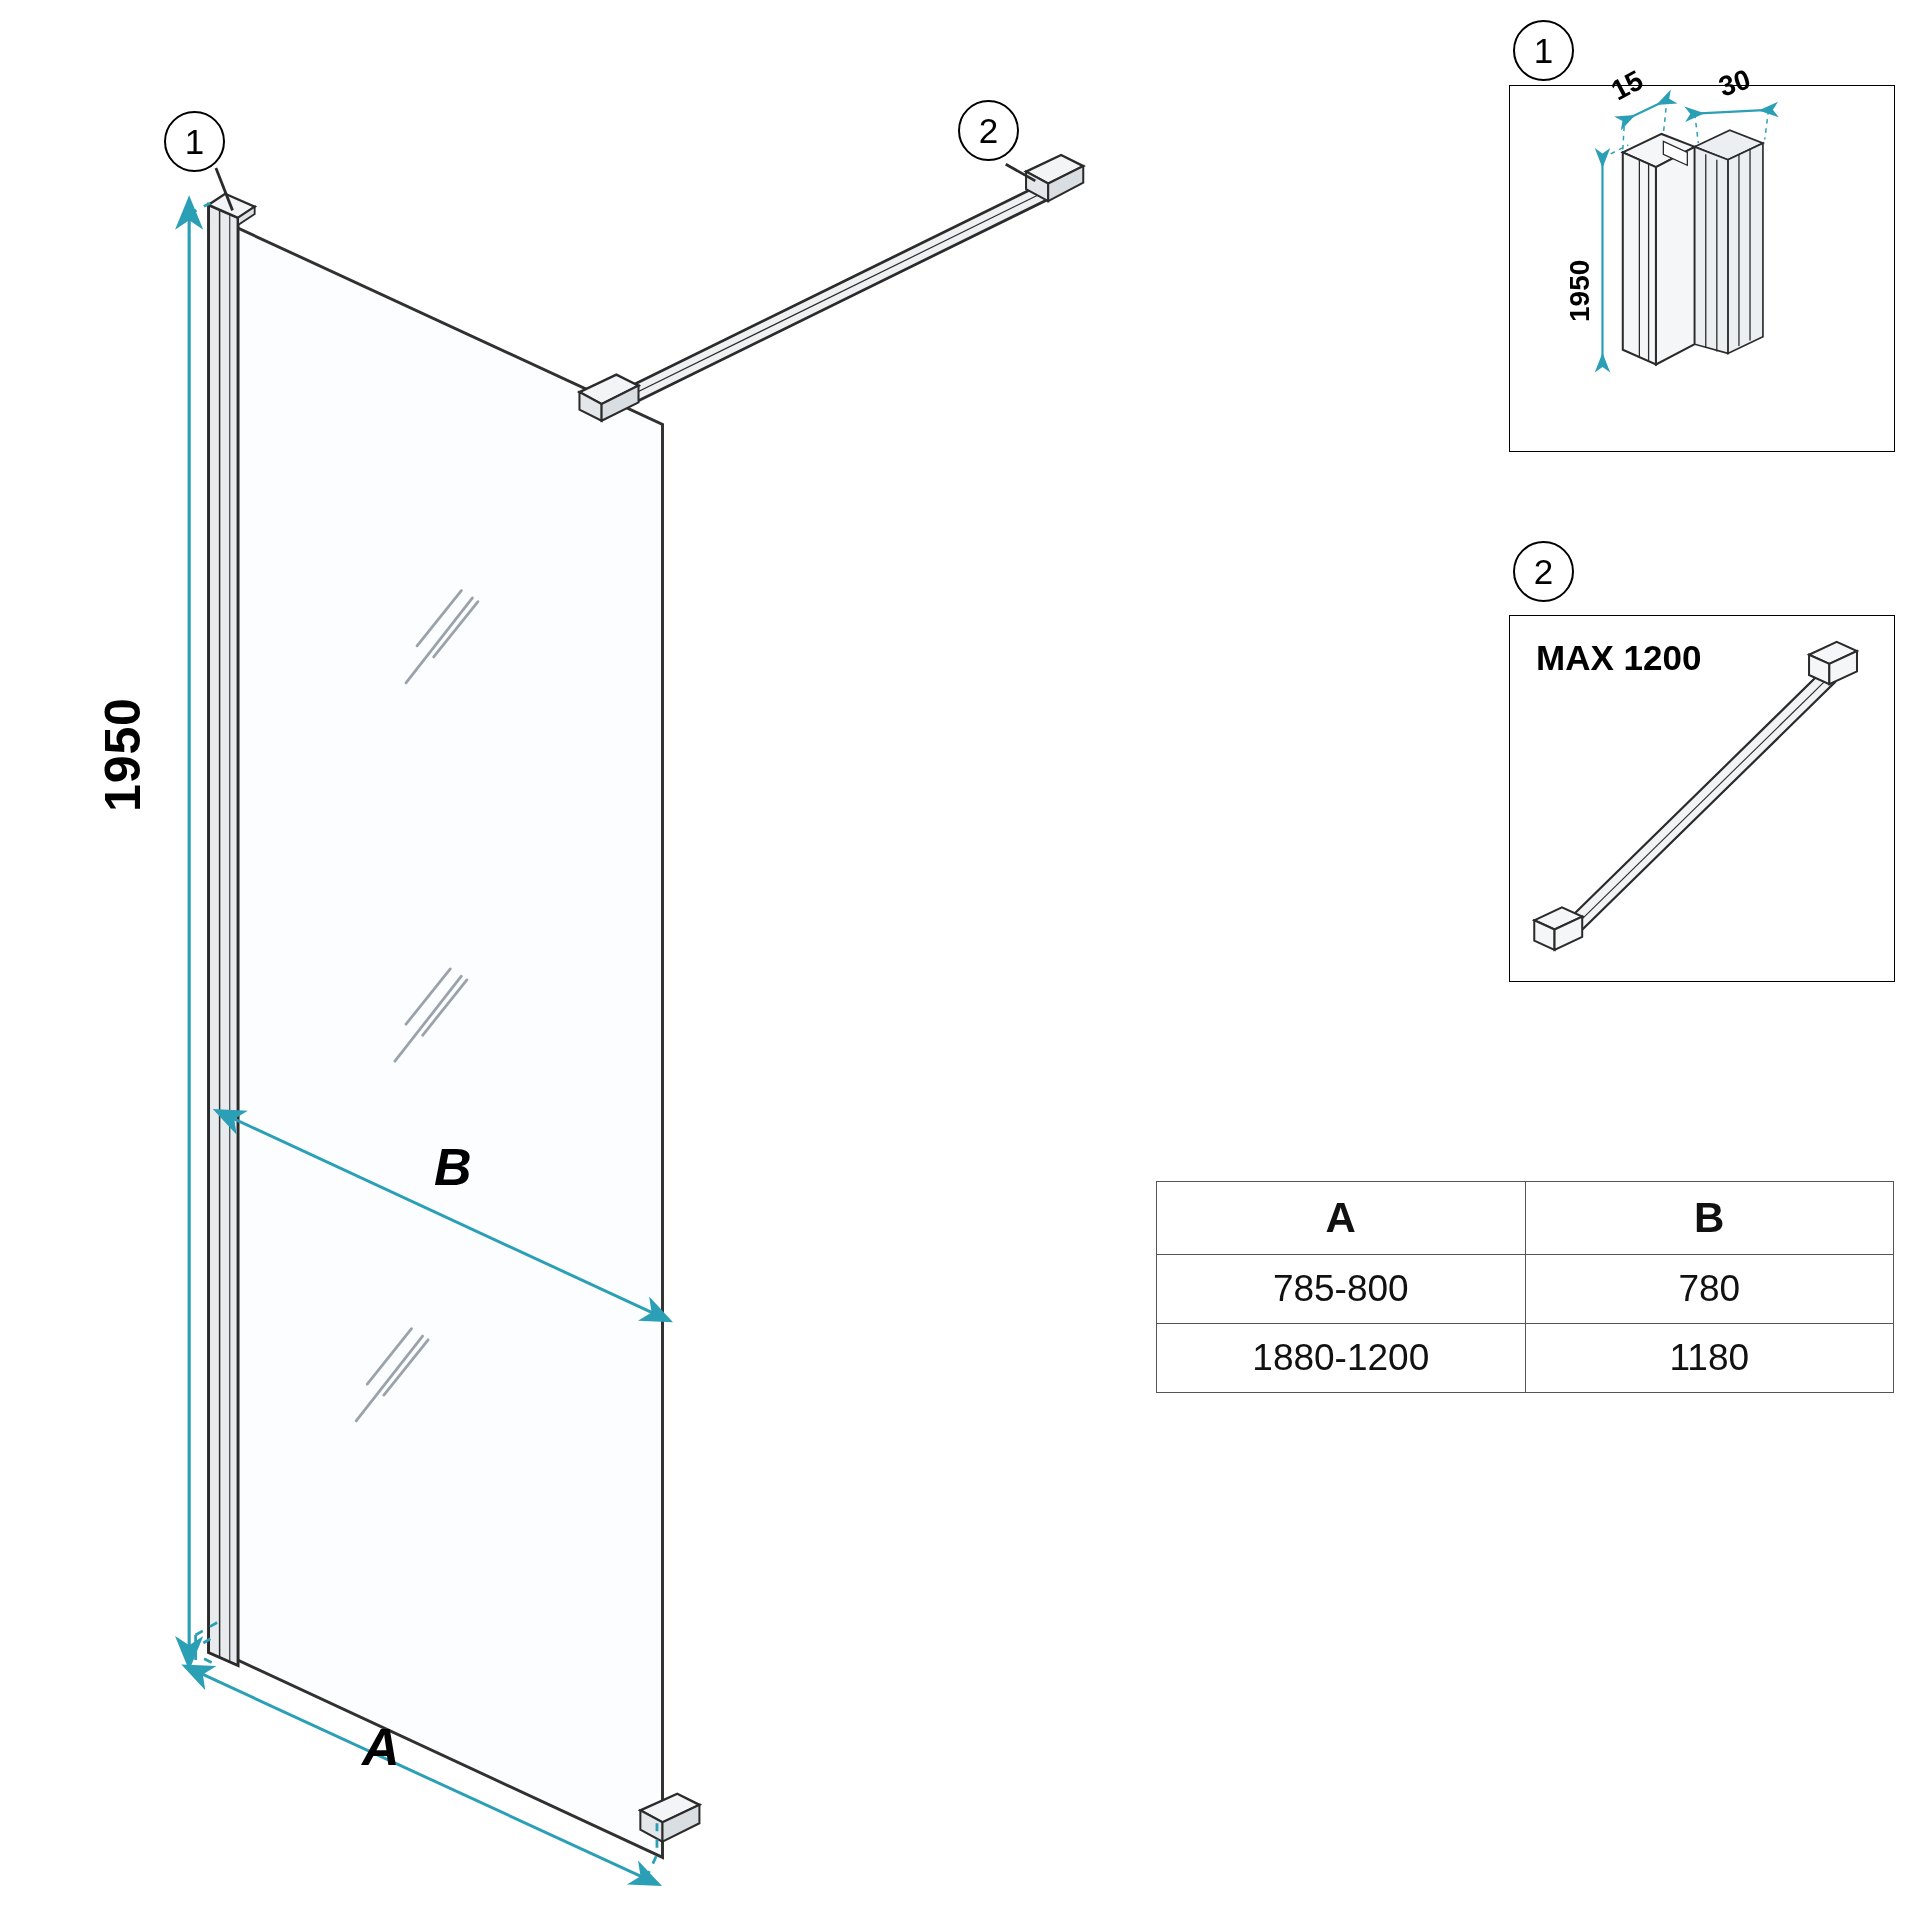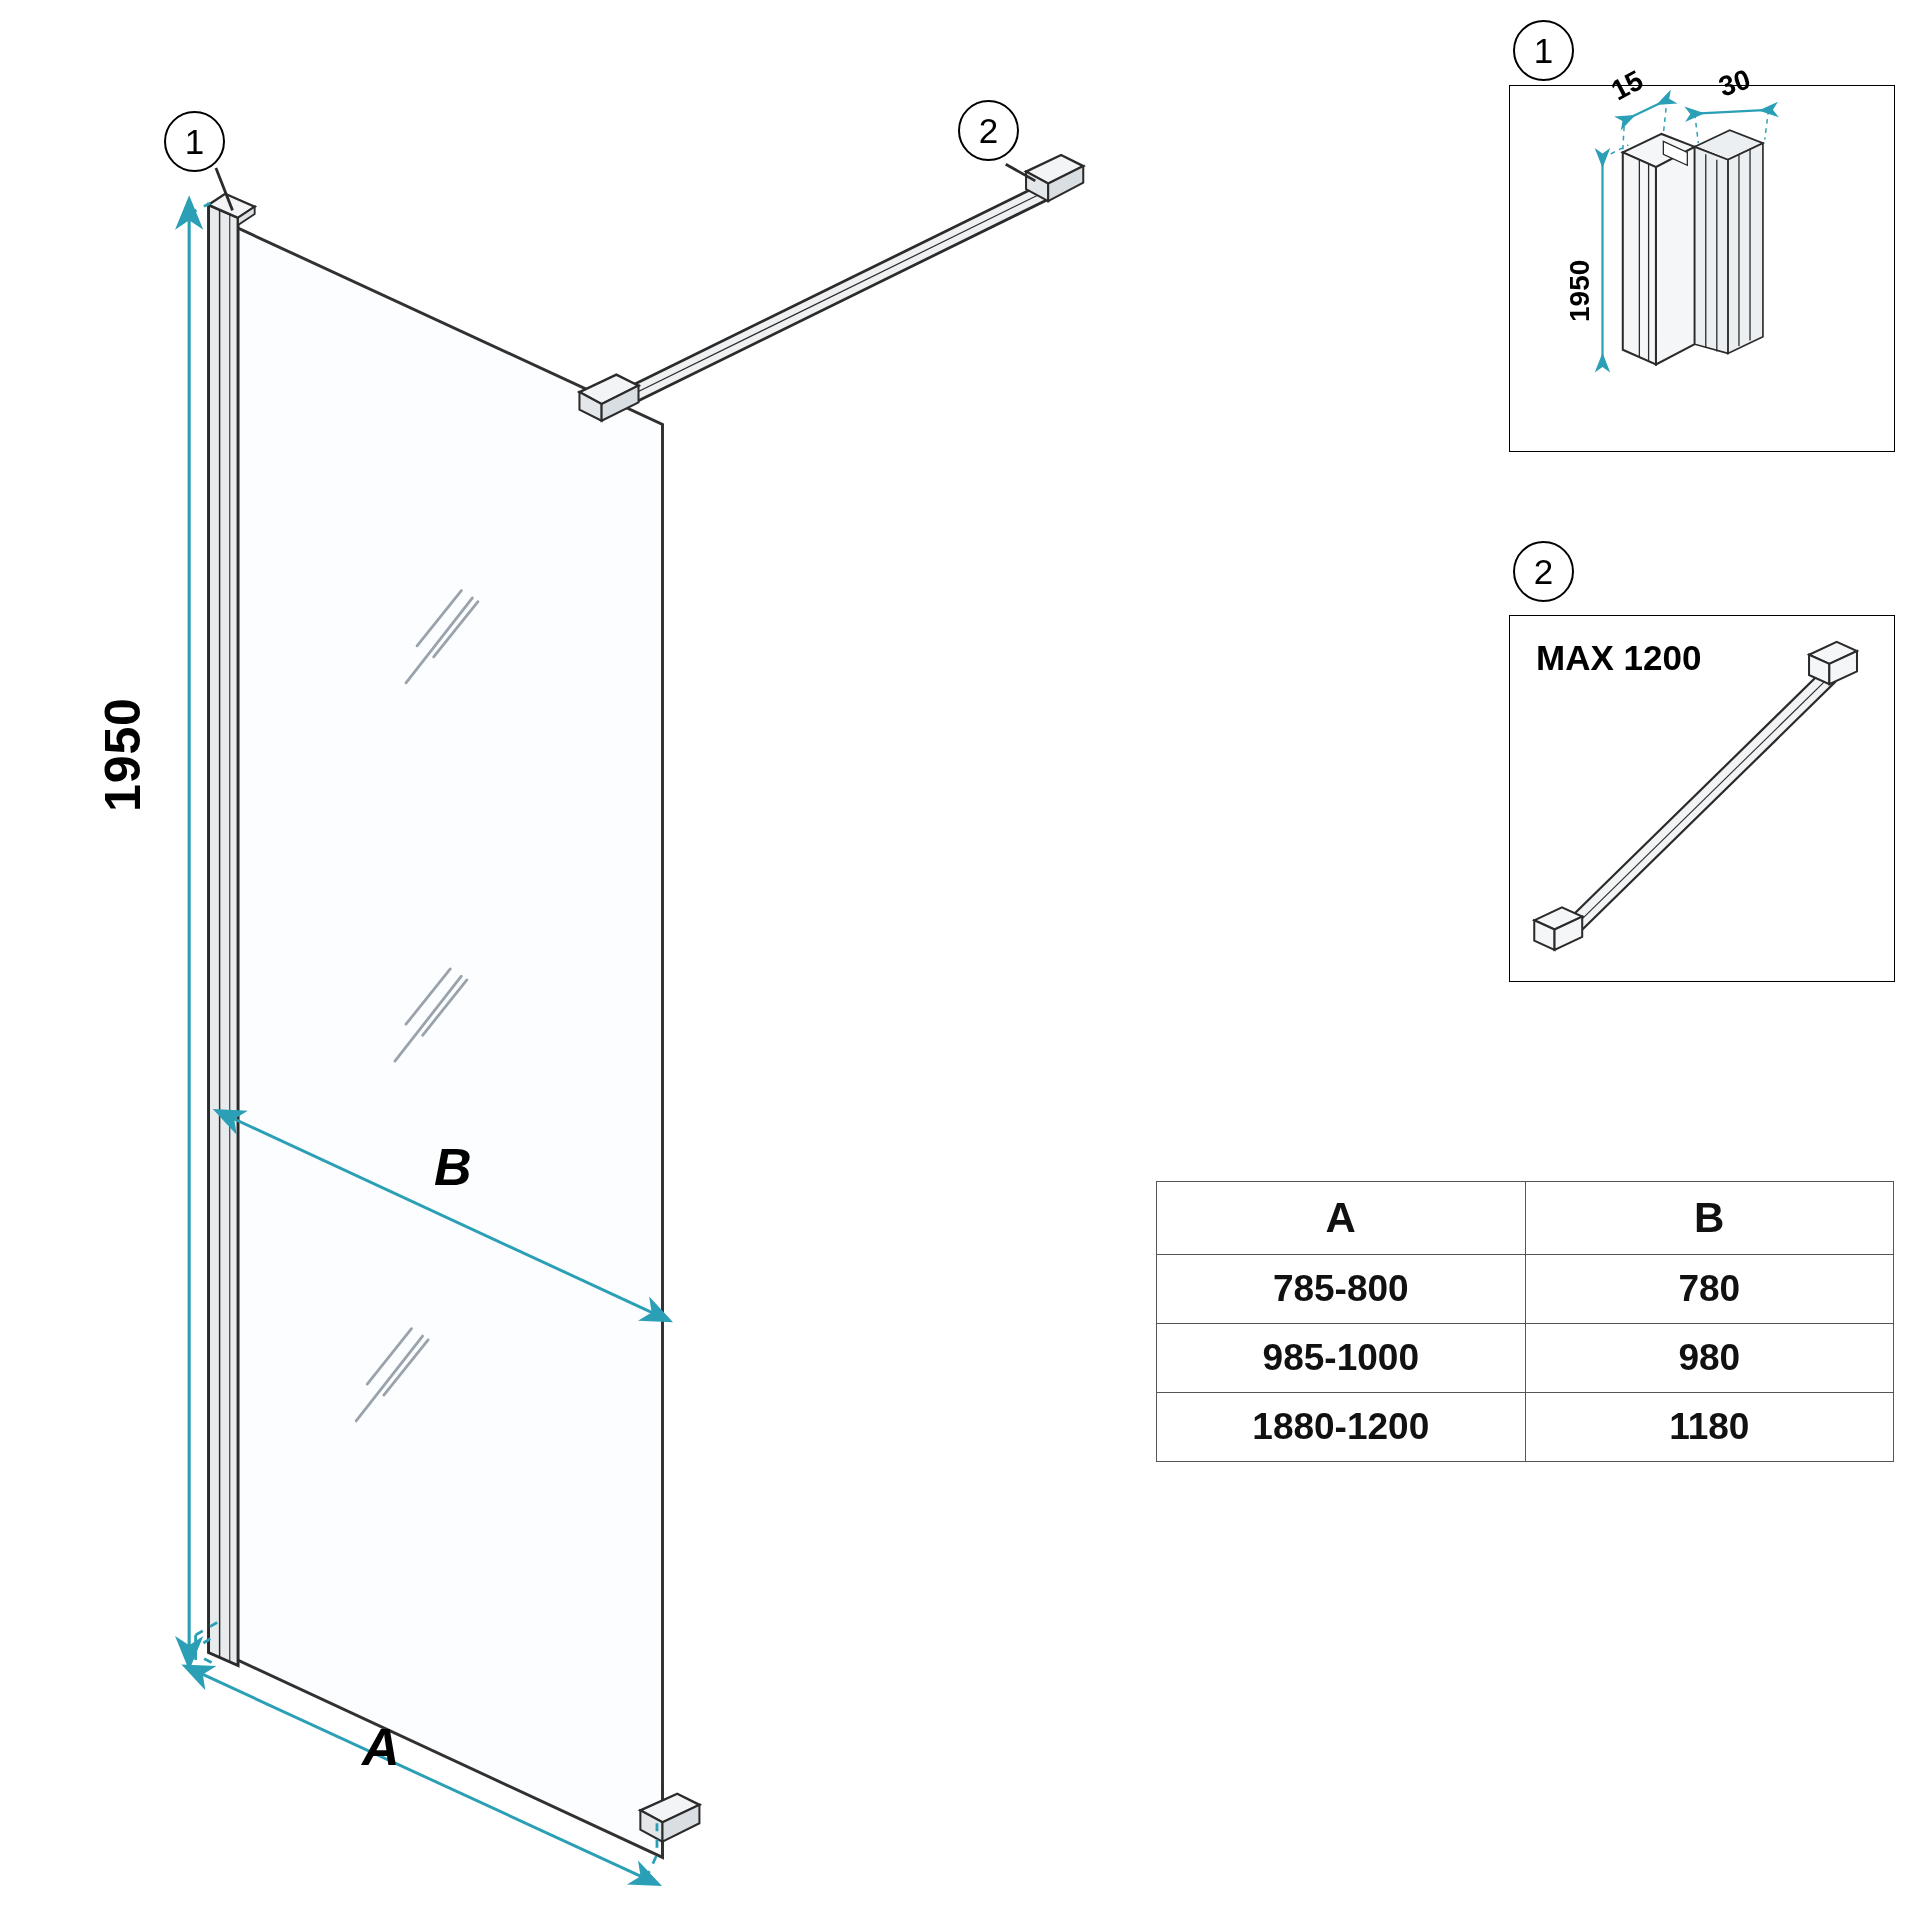--- a/index.html
+++ b/index.html
@@ -56,21 +56,21 @@
   
   .spec-table {
     position: absolute;
     border-collapse: collapse;
     background: #fff;
   }
   .spec-table td, .spec-table th {
     border: 1.8px solid #555;
     text-align: center;
     font-family: "Liberation Sans", sans-serif;
-    font-weight: bold;
+    font-weight: normal;
     color: #111;
   }
   .spec-table th {
     font-size: 42px;
     height: 70px;
     font-weight: bold;
   }
   .spec-table td {
     font-size: 37px;
     height: 66px;
@@ -269,24 +269,20 @@
         <th style="width:369px;">A</th>
         <th style="width:369px;">B</th>
       </tr>
     </thead>
     <tbody>
       <tr>
         <td>785-800</td>
         <td>780</td>
       </tr>
       <tr>
-        <td>985-1000</td>
-        <td>980</td>
-      </tr>
-      <tr>
         <td>1880-1200</td>
         <td>1180</td>
       </tr>
     </tbody>
   </table>
 
 </div>
 
 
 </body></html>

